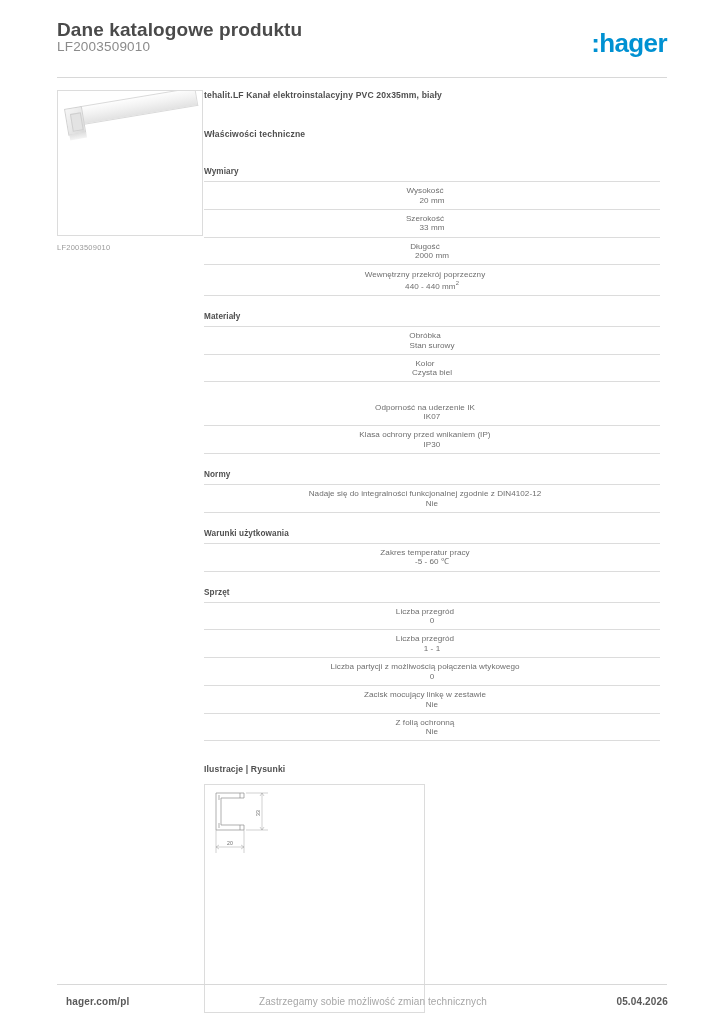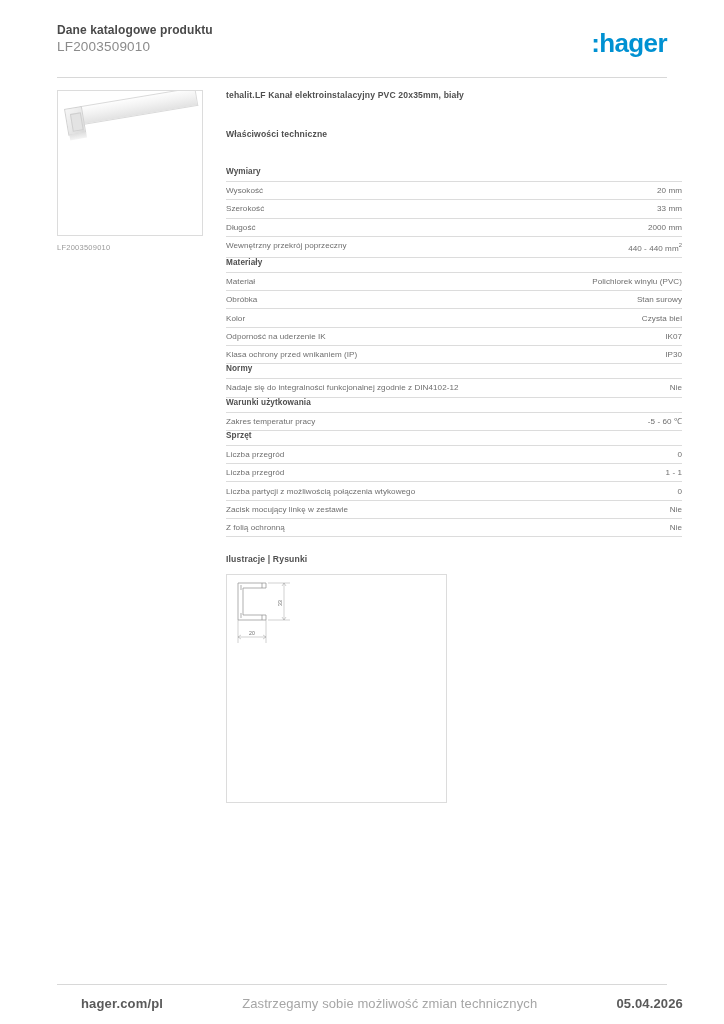--- a/index.html
+++ b/index.html
@@ -21,21 +21,21 @@
   }
 
   
   .header {
     position: absolute;
     left: 57px; top: 22px;
     width: 610px;
     height: 52px;
   }
   .header-title {
-    font-size: 12px;
+    font-size: 19px;
     font-weight: bold;
     color: #4a4a4a;
     letter-spacing: .1px;
     line-height: 16px;
   }
   .header-sub {
     font-size: 13.5px;
     font-weight: normal;
     color: #8b8b8b;
     line-height: 17px;
@@ -115,98 +115,99 @@
   .product-caption {
     margin-top: 7px;
     font-size: 7.5px;
     color: #9a9a9a;
     letter-spacing: .25px;
   }
 
   
   .specs {
     position: absolute;
-    left: 226px; top: 90px;
+    left: 204px; top: 90px;
     width: 456px;
   }
   .product-name {
     font-size: 8.6px;
     font-weight: bold;
     color: #4f4f4f;
     letter-spacing: .15px;
     margin-bottom: 29px;
   }
   .block-title {
     font-size: 8.6px;
     font-weight: bold;
     color: #4f4f4f;
     letter-spacing: .15px;
     margin-bottom: 28px;
   }
-  .group { }
+  .group { margin-bottom: 16px; }
   .group-title {
     font-size: 8.2px;
     font-weight: bold;
     color: #4f4f4f;
     letter-spacing: .1px;
     padding-bottom: 5px;
     border-bottom: 1px solid #dcdcdc;
   }
   .row {
     display: flex;
     justify-content: space-between;
-    align-items: flex-start;
+    align-items: center;
     font-size: 8.1px;
     color: #6e6e6e;
     letter-spacing: .05px;
     padding: 4.2px 0 3.6px 0;
     border-bottom: 1px solid #dcdcdc;
     line-height: 9.5px;
+    flex-direction: column;
   }
   .row-label { padding-right: 14px; }
   .row-value {
     text-align: right;
     white-space: nowrap;
     color: #6e6e6e;
   }
   .row-value sup { font-size: 5.8px; vertical-align: super; }
 
   
   .illus-title {
     font-size: 8.6px;
     font-weight: bold;
     color: #4f4f4f;
     letter-spacing: .15px;
-    margin: 17px 0 10px 0;
+    margin: 23px 0 10px 0;
   }
   .illus-box {
     width: 221px;
     height: 229px;
     border: 1px solid #dcdcdc;
     position: relative;
     background: #fff;
   }
   .cad { position: absolute; left: 5px; top: 4px; }
 
   
   .footer-rule {
     position: absolute;
     left: 57px; top: 984px;
     width: 610px;
     height: 1px;
     background: #d8d8d8;
   }
   .footer {
     position: absolute;
-    left: 73px; top: 996px;
+    left: 58px; top: 996px;
     width: 610px;
     display: flex;
     justify-content: space-between;
     align-items: center;
-    font-size: 13px;
+    font-size: 10px;
     padding-left: 8px;
   }
   .footer-left  { font-weight: bold; color: #5a5a5a; letter-spacing: .15px; }
   .footer-center{ color: #a6a6a6; letter-spacing: .1px; }
   .footer-right { font-weight: bold; color: #5a5a5a; letter-spacing: .15px; }
 </style>
 </head>
 <body>
 
 <div class="page">
@@ -249,24 +250,20 @@
             <div class="row-label">Długość</div>
             <div class="row-value">2000 mm</div>
           </div>
           <div class="row">
             <div class="row-label">Wewnętrzny przekrój poprzeczny</div>
             <div class="row-value"><span>440 - 440 mm</span><sup>2</sup></div>
           </div>
         </div>
         <div class="group">
           <div class="group-title">Materiały</div>
-          <div class="row">
-            <div class="row-label">Materiał</div>
-            <div class="row-value">Polichlorek winylu (PVC)</div>
-          </div>
           <div class="row">
             <div class="row-label">Obróbka</div>
             <div class="row-value">Stan surowy</div>
           </div>
           <div class="row">
             <div class="row-label">Kolor</div>
             <div class="row-value">Czysta biel</div>
           </div>
         </div>
         <div class="group">

